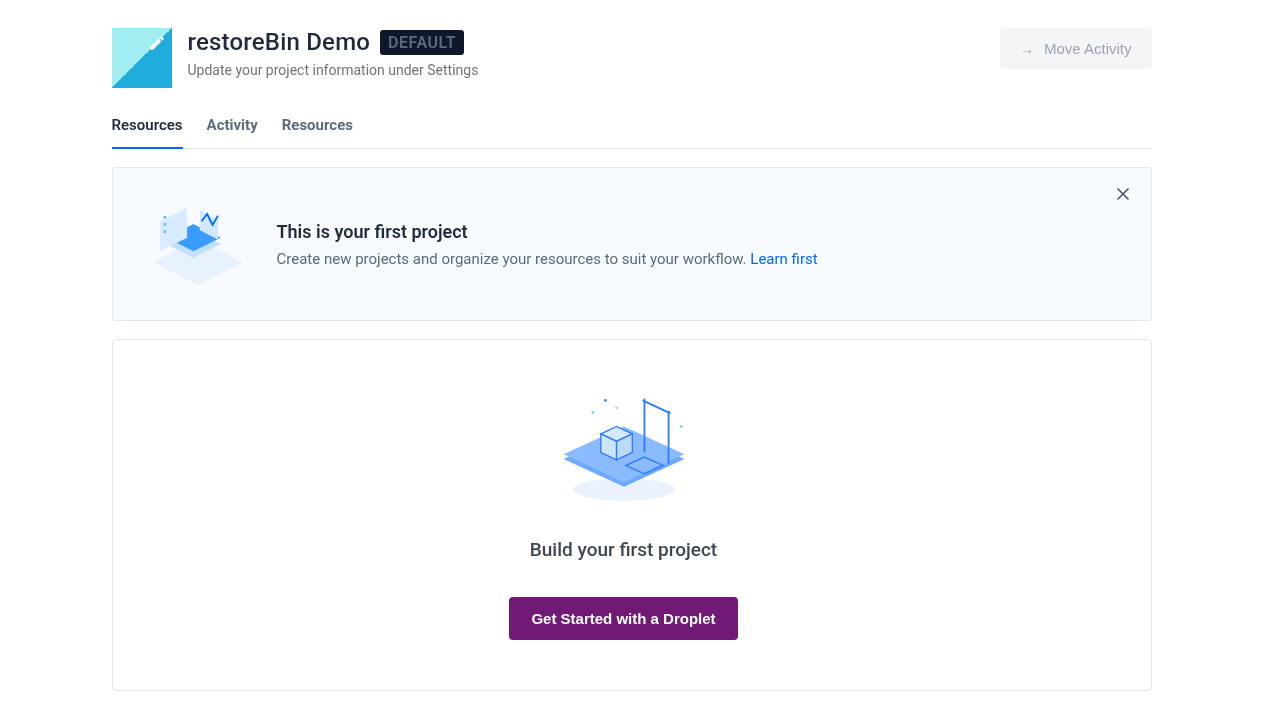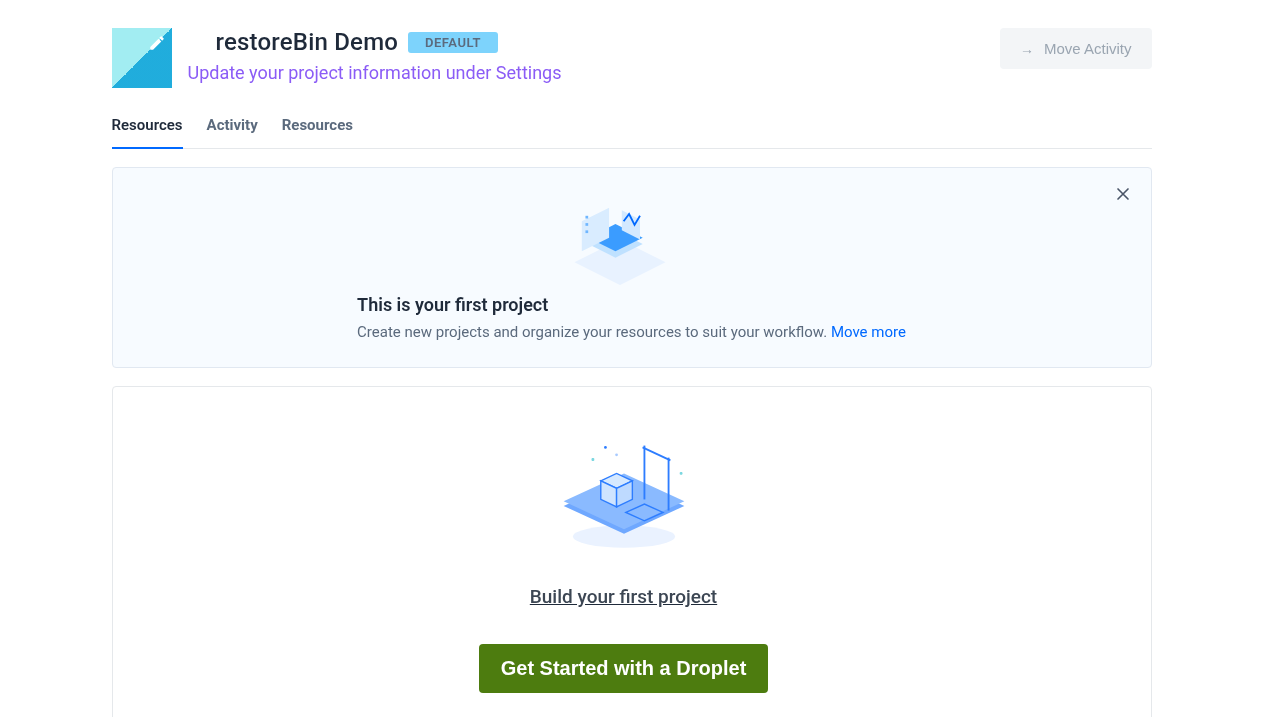--- a/index.html
+++ b/index.html
@@ -35,30 +35,30 @@
   }
   .project-avatar .tri2 {
     position:absolute; inset:0;
     background: linear-gradient(135deg, transparent 50%, #3be4c0 50%, #3be4c0 100%);
     opacity:0.55;
   }
   .project-avatar .pen {
     position:absolute; right:6px; top:6px; width:18px; height:18px;
     color:#ffffff;
   }
-  .title-line { display:flex; align-items:center; flex-wrap:wrap; gap:10px;margin-left:28px; }
+  .title-line { display:flex; align-items:center; flex-wrap:wrap; gap:10px; }
   .project-title {
     font-size: 24px; font-weight: 500; color:#1f2a3a; letter-spacing:0.2px;
   }
   .default-badge {
-    font-size: 13px; font-weight:600; letter-spacing:0.5px;
-    background:#7dd3fc; color:#5b6a7d; padding:3px 17px; border-radius:3px;
+    font-size: 16px; font-weight:600; letter-spacing:0.5px;
+    background:#0f172a; color:#5b6a7d; padding:3px 8px; border-radius:3px;
     text-transform: uppercase;
   }
-  .project-sub { color:#8b5cf6; font-size:18px; margin-top:6px; }
+  .project-sub { color:#737373; font-size:14px; margin-top:6px; }
   .move-btn {
     background:#f3f5f7; color:#9aa5b1; border:none;
     font-size:15px; font-weight:500; padding:12px 20px;
     border-radius:4px; cursor:not-allowed;
     display:flex; align-items:center; gap:10px;
   }
   .move-btn .arrow { font-size:14px; }
 
   
   .tabs {
@@ -77,50 +77,48 @@
   
   .banner {
     margin-top:18px;
     background:#f7fbff;
     border:1px solid #e1e8f1;
     border-radius:4px;
     display:flex;
     align-items:center;
     padding:26px 30px;
     position:relative;
-    flex-direction:column;
   }
   .banner .close {
     position:absolute; top:16px; right:18px; width:20px; height:20px;
     color:#4a5568; cursor:pointer;
   }
   .banner-illu {
     width:110px; height:100px; flex-shrink:0; margin-right:24px;
     position:relative;
   }
   .banner-text h2 { font-size:18px; font-weight:600; margin-bottom:8px; color:#1f2a3a;}
   .banner-text p { font-size:15px; color:#5b6a7d; }
   .banner-text a { color:#0069ff; text-decoration:none; }
 
   
   .empty-card {
     margin-top:18px;
     border:1px solid #e5e8eb;
     border-radius:4px;
     padding:40px 20px 50px 4px;
     text-align:center;
-    text-decoration:underline;
   }
   .empty-illu {
     width:150px; height:130px; margin:0 auto 28px auto; position:relative;
   }
   .empty-title { font-size:19px; font-weight:500; color:#3c4653; margin-bottom:36px; }
   .primary-btn {
-    background:#4d7c0f; color:#ffffff; border:none;
-    font-size:20px; font-weight:600; padding:13px 22px;
+    background:#701a75; color:#ffffff; border:none;
+    font-size:15px; font-weight:600; padding:13px 22px;
     border-radius:4px; cursor:pointer;
   }
 
   
   svg { display:block; }
 </style>
 </head>
 <body>
 
 <div class="page">
@@ -170,21 +168,21 @@
 
         <polygon points="18,30 48,15 48,48 18,63" fill="#d9ecff"></polygon>
         <rect x="22" y="24" width="3" height="3" fill="#6fb6ff"></rect>
         <rect x="22" y="32" width="3" height="3" fill="#6fb6ff"></rect>
         <rect x="22" y="40" width="3" height="3" fill="#6fb6ff"></rect>
       </svg>
     </div>
     <div class="banner-text">
       <h2>This is your first project</h2>
       <p>
-        <span>Create new projects and organize your resources to suit your workflow. </span><a href="#">Move more</a>
+        <span>Create new projects and organize your resources to suit your workflow. </span><a href="#">Learn first</a>
       </p>
     </div>
     <svg class="close" viewBox="0 0 24 24">
       <path stroke="currentColor" stroke-width="2" stroke-linecap="round" d="M6 6l12 12M18 6L6 18"></path>
     </svg>
   </div>
 
   <div class="empty-card">
     <div class="empty-illu">
       <svg viewBox="0 0 160 140" width="150" height="130">

